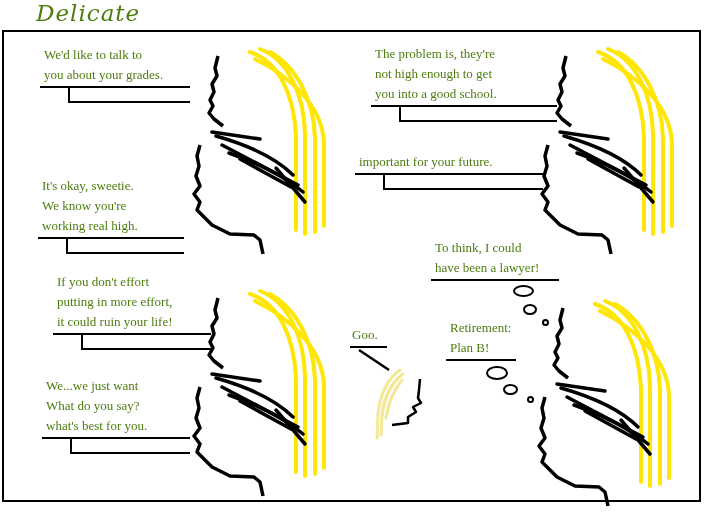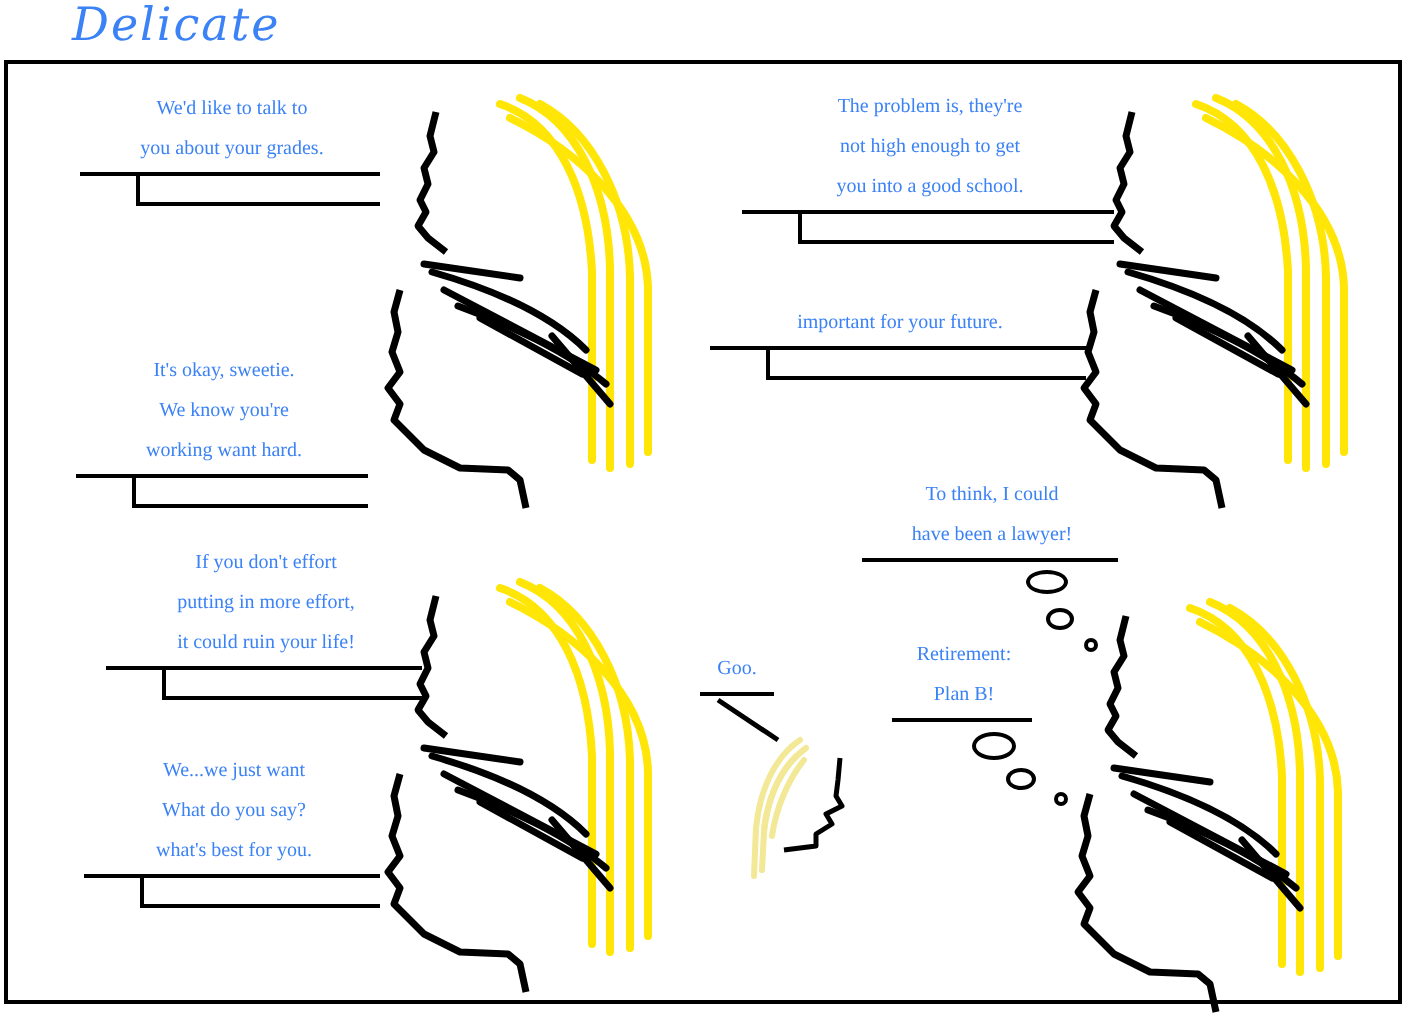--- a/index.html
+++ b/index.html
@@ -1,27 +1,27 @@
 <!DOCTYPE html>
 <html style="--parent-hair: #ffe606; --baby-hair: #f2e896;"><head>
 <meta charset="utf-8">
 <style>
   html,body{margin:0;padding:0;background:#fff;}
   #canvas{
     position:relative;width:706px;height:512px;background:#fff;overflow:hidden;
-    font-family:"Liberation Serif",serif;color:#3b82f6;
+    font-family:"Liberation Serif",serif;color:#4d7c0f;
   }
   
   #titlebar{position:absolute;left:36px;top:0;height:30px;display:flex;align-items:baseline;gap:14px;}
   #title-script{font-family:"DejaVu Serif",serif;font-style:italic;font-size:23px;letter-spacing:1px;}
   #title-main{font-family:"Liberation Serif",serif;font-weight:bold;font-size:28px;letter-spacing:1px;}
   
   #frame{position:absolute;left:2px;top:30px;width:699px;height:472px;border:2px solid #000;box-sizing:border-box;background:#fff;}
   
-  .speech{position:absolute;font-size:10px;line-height:20px;text-align:center;}
+  .speech{position:absolute;font-size:13px;line-height:20px;}
   .speech .txt{border-bottom:2px solid #000;padding:0 2px 1px 4px;white-space:nowrap;}
   .speech .step{height:13px;border-left:2px solid #000;border-bottom:2px solid #000;margin-left:28px;}
   
   .bubble{position:absolute;border:2px solid #000;border-radius:50%;box-sizing:border-box;background:#fff;}
   .fig{position:absolute;}
   svg{display:block;overflow:visible;}
 </style>
 </head>
 <body>
 
@@ -65,21 +65,21 @@
       <div>We'd like to talk to</div>
       <div>you about your grades.</div>
     </div>
     <div class="step"></div>
   </div>
 
   <div class="speech" style="left:38px;top:130px;width:146px;margin-top:46px;">
     <div class="txt">
       <div>It's okay, sweetie.</div>
       <div>We know you're</div>
-      <div>working want hard.</div>
+      <div>working real high.</div>
     </div>
     <div class="step"></div>
   </div>
 
   <svg class="fig" style="left:192px;top:44px;" width="140" height="212" viewBox="0 0 140 212">
     <use href="#parents"></use>
   </svg>
 
   <div class="speech" style="left:371px;top:44px;width:186px;">
     <div class="txt">

